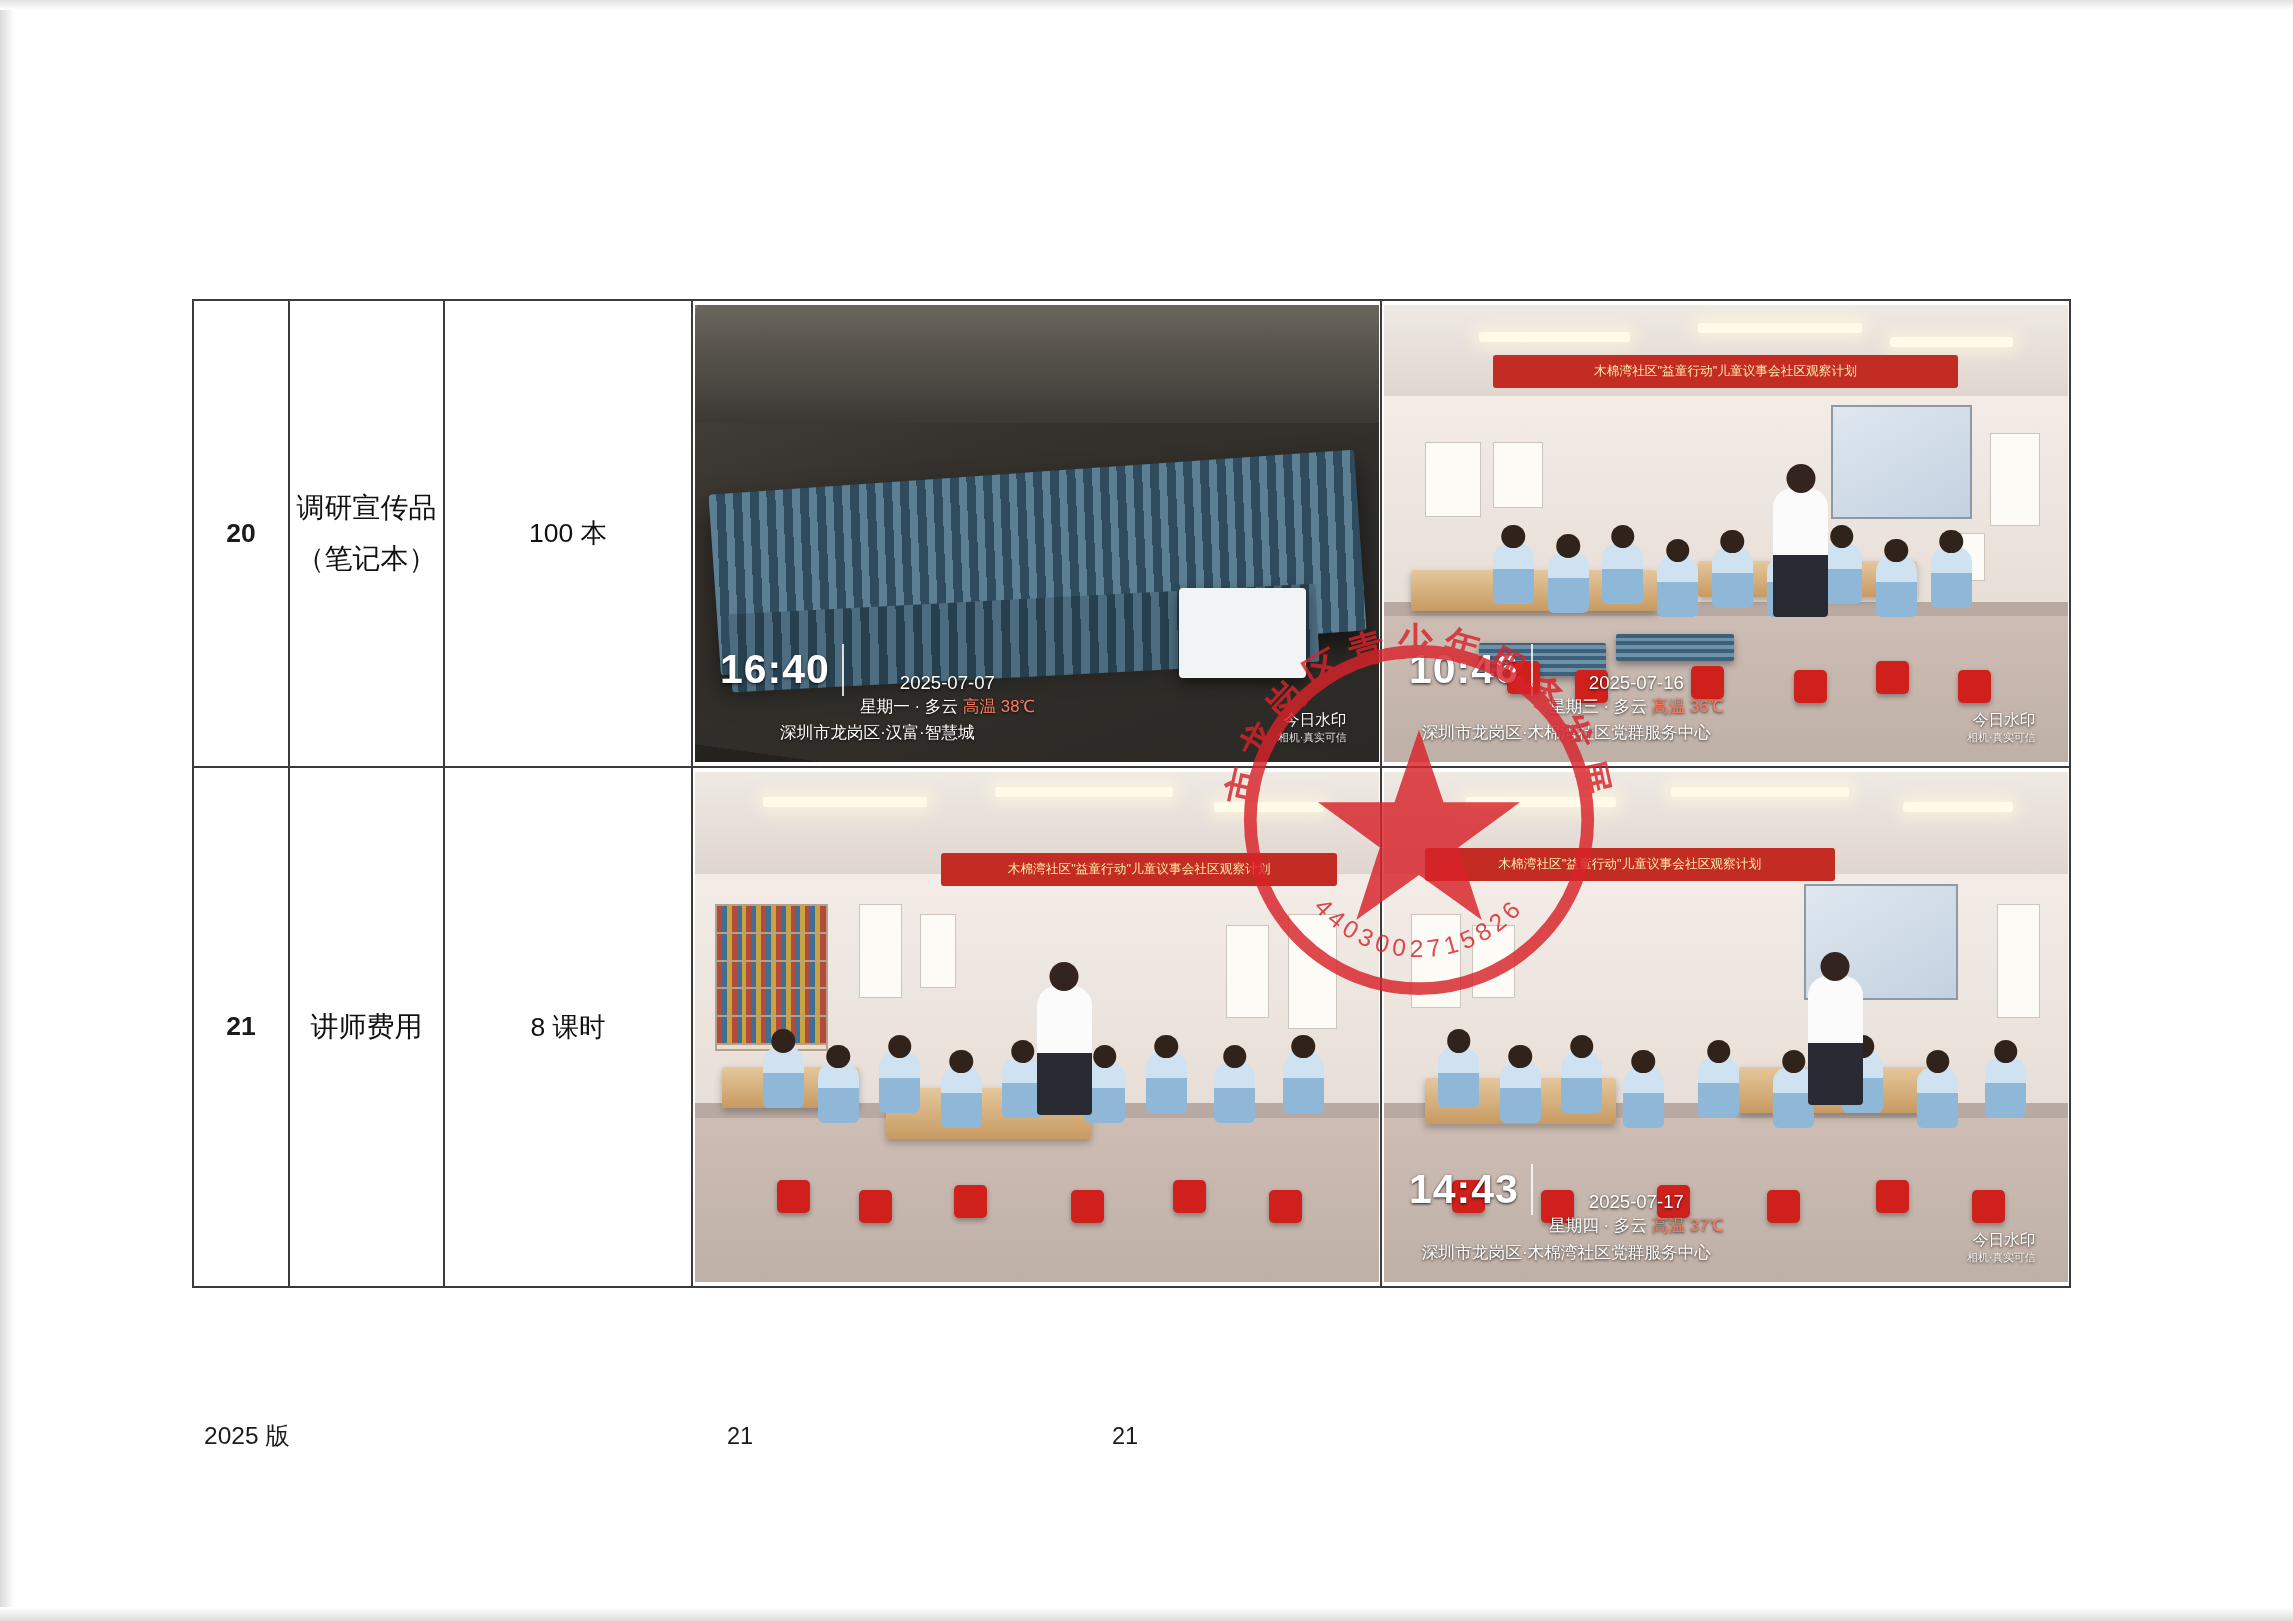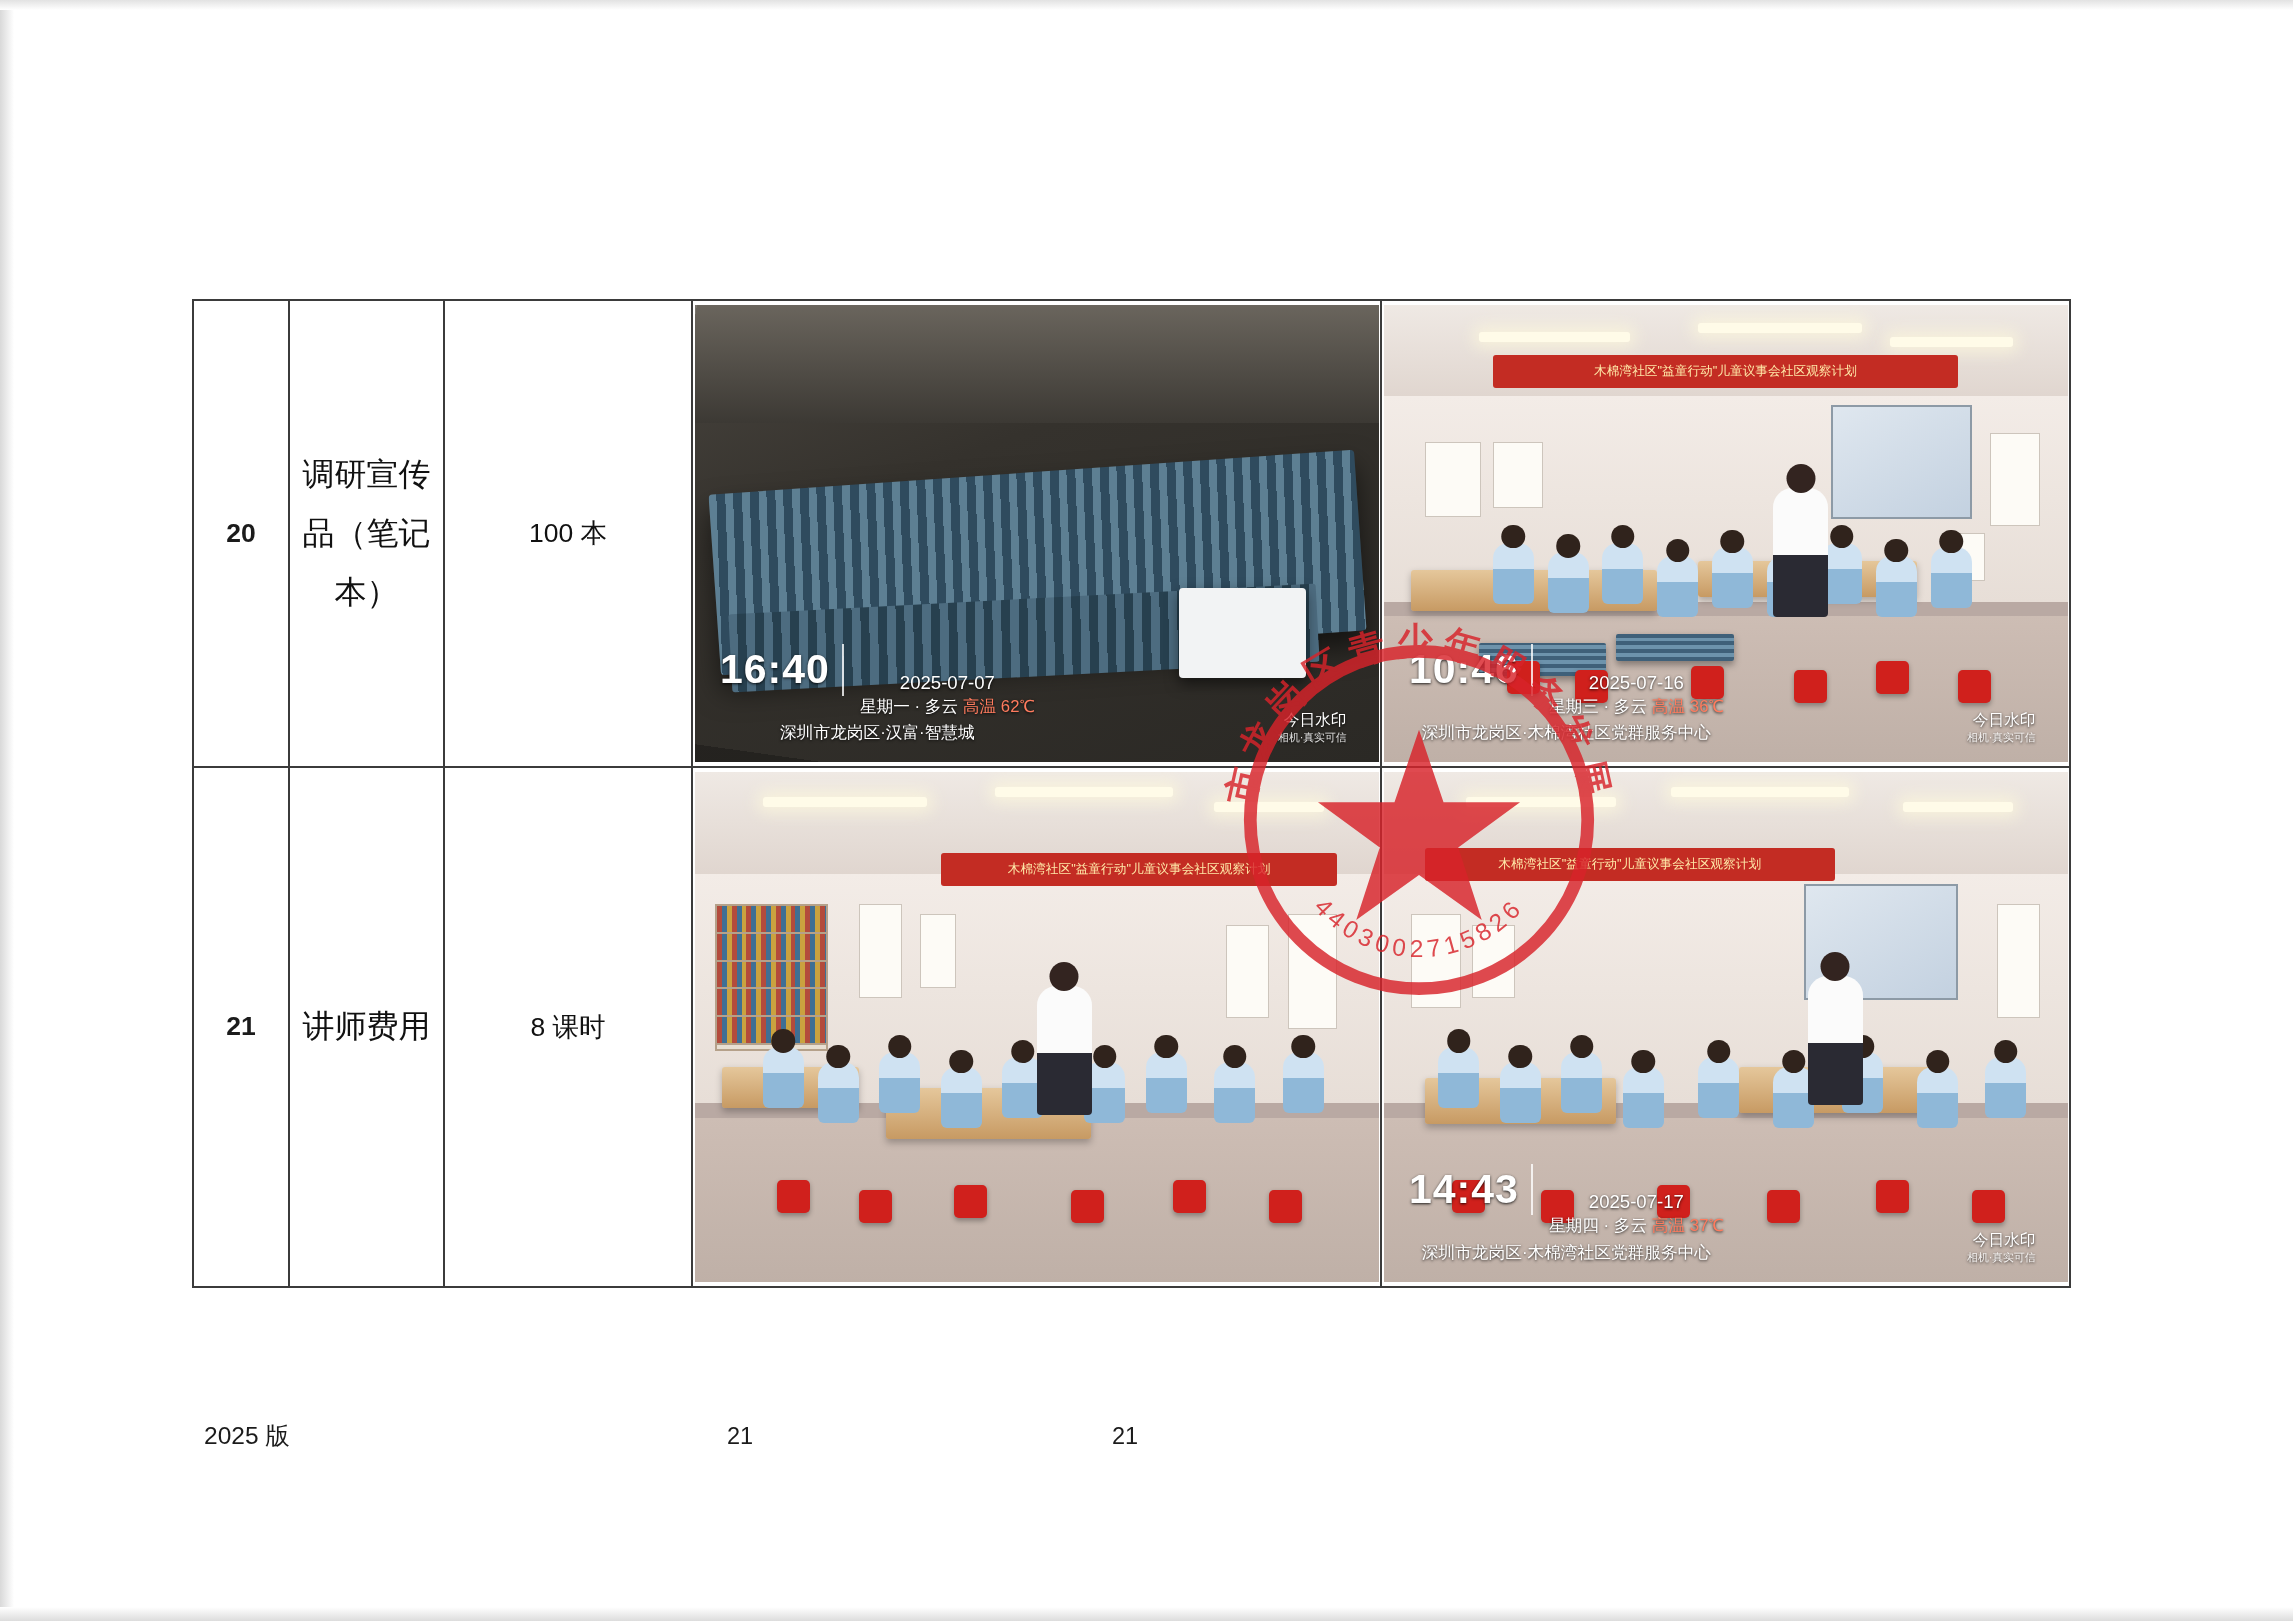--- a/index.html
+++ b/index.html
@@ -62,21 +62,21 @@
   .col-qty { width: 248px; }
   .col-img { width: 689px; }
 
   .cell-no {
     font-size: 26.5px;
     color: #1b1b1b;
     font-family: "Liberation Sans", sans-serif;
     font-weight: 600;
   }
   .cell-name {
-    font-size: 32px;
+    font-size: 28px;
     color: #111;
     line-height: 1.85;
     padding: 9.8px 13.7px;
     font-family: "Liberation Sans", sans-serif;
   }
   .cell-qty {
     font-size: 26.5px;
     color: #111;
     font-family: "Liberation Sans", sans-serif;
   }
@@ -349,21 +349,21 @@
             <div class="cardlogo"></div>
             <div class="wm">
               <span class="time">16:40</span>
               <span class="dt">
                 <span class="date">2025-07-07</span>
                 <span class="meta">
                   <span>星期一</span>
                   ·
                   <span>多云</span>
                   <span class="hot">高温</span>
-                  <span class="hot">62℃</span>
+                  <span class="hot">38℃</span>
                 </span>
               </span>
               <div class="loc">深圳市龙岗区·汉富·智慧城</div>
             </div>
             <div class="wm-brand">
               <div>今日水印</div>
               <div class="sub">相机·真实可信</div>
             </div>
           </div>
         </td>

